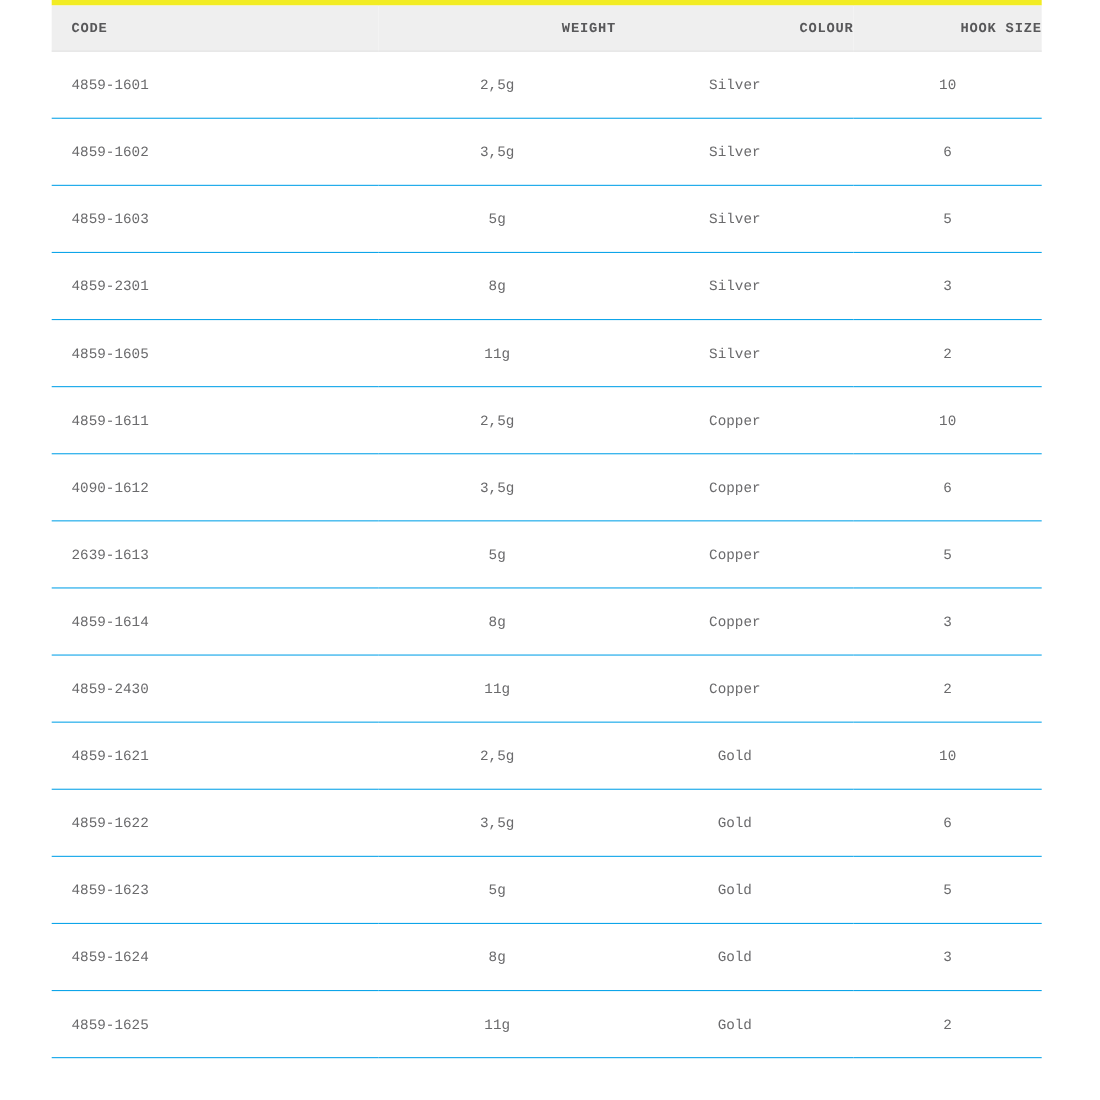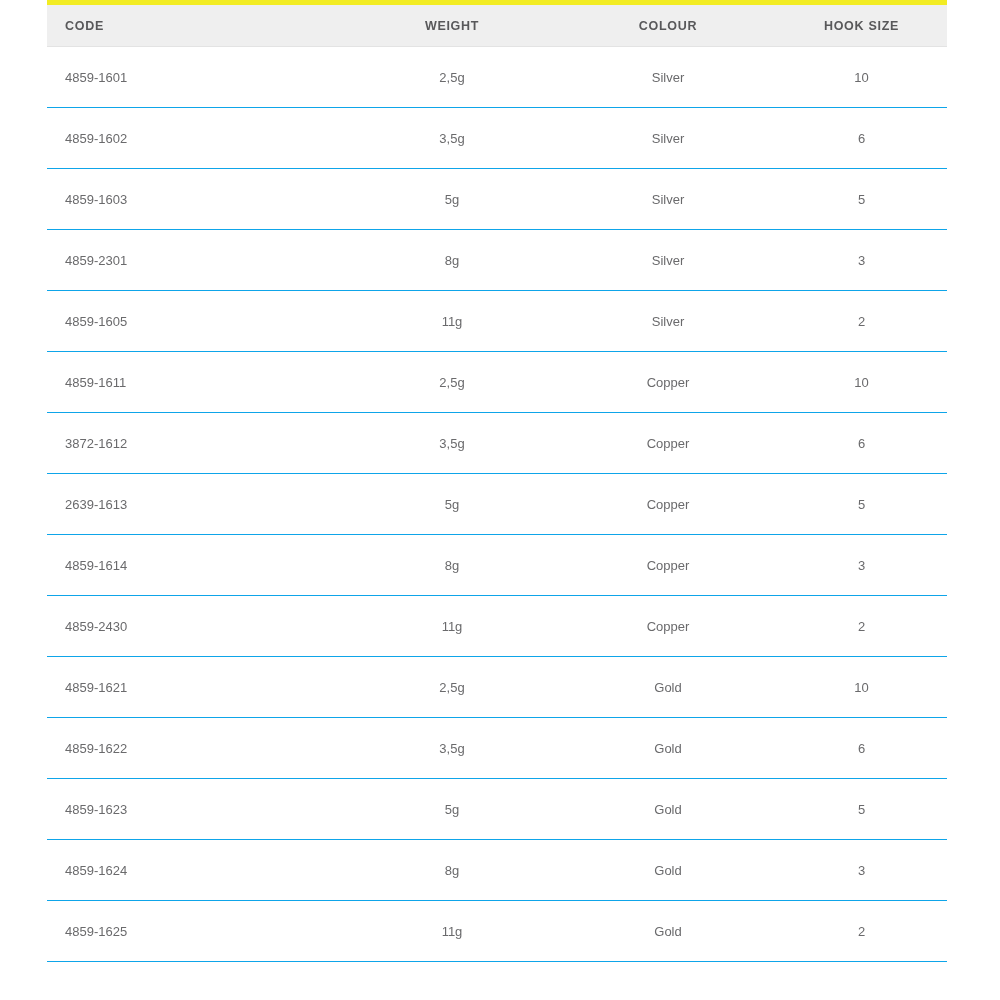--- a/index.html
+++ b/index.html
@@ -15,41 +15,42 @@
     width: 1000px;
     height: 1000px;
     background: #ffffff;
     overflow: hidden;
   }
   .table-wrap {
     position: absolute;
     left: 47px;
     top: 0px;
     width: 900px;
+    font-family: Liberation Mono, monospace;
   }
   .accent-bar {
     height: 5px;
     width: 100%;
     background: #f2ec23;
   }
   table.spec-table {
     width: 100%;
     border-collapse: collapse;
     table-layout: fixed;
   }
   table.spec-table thead tr {
     background: #efefef;
   }
   table.spec-table thead th {
     font-size: 12.5px;
     font-weight: bold;
     letter-spacing: 0.7px;
     color: #58585a;
     padding: 14px 0 13px 0;
-    text-align: center;
+    text-align: right;
     border-bottom: 1px solid #e3e3e3;
   }
   table.spec-table thead th.col-code {
     text-align: left;
     padding-left: 18px;
   }
   table.spec-table tbody td {
     font-size: 13px;
     color: #6a6a6c;
     text-align: center;
@@ -119,21 +120,21 @@
           <td>Silver</td>
           <td>2</td>
         </tr>
         <tr>
           <td class="col-code">4859-1611</td>
           <td>2,5g</td>
           <td>Copper</td>
           <td>10</td>
         </tr>
         <tr>
-          <td class="col-code">3872-1612</td>
+          <td class="col-code">4090-1612</td>
           <td>3,5g</td>
           <td>Copper</td>
           <td>6</td>
         </tr>
         <tr>
           <td class="col-code">2639-1613</td>
           <td>5g</td>
           <td>Copper</td>
           <td>5</td>
         </tr>

